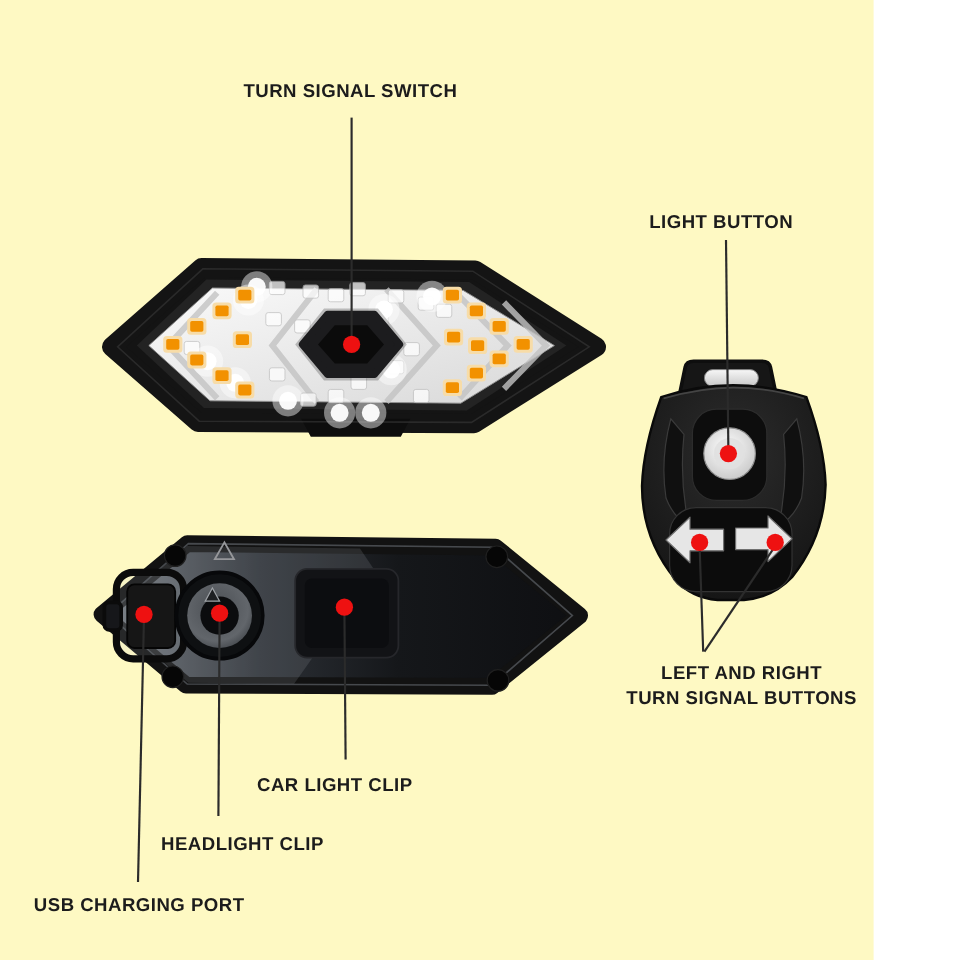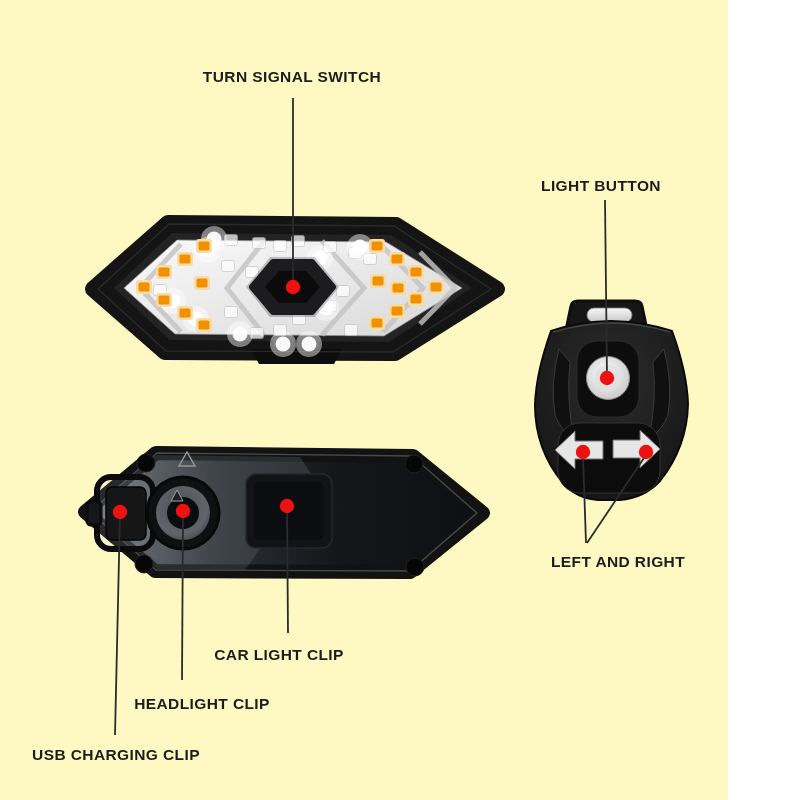--- a/index.html
+++ b/index.html
@@ -205,18 +205,19 @@
         <circle cx="120" cy="512" r="7.2" fill="var(--marker-red)"></circle>
         <circle cx="183" cy="511" r="7.2" fill="var(--marker-red)"></circle>
         <circle cx="287" cy="506" r="7.2" fill="var(--marker-red)"></circle>
       </g>
 </svg>
 
 <div class="label" style="left:292px; top:68px;">TURN SIGNAL SWITCH</div>
 <div class="label" style="left:601px; top:177px;">LIGHT BUTTON</div>
 <div class="label two-line" style="left:618px; top:551px;">
   <span>LEFT AND RIGHT</span>
+  <span>TURN SIGNAL BUTTONS</span>
 </div>
 <div class="label" style="left:279px; top:646px;">CAR LIGHT CLIP</div>
 <div class="label" style="left:202px; top:695px;">HEADLIGHT CLIP</div>
-<div class="label" style="left:116px; top:746px;">USB CHARGING CLIP</div>
+<div class="label" style="left:116px; top:746px;">USB CHARGING PORT</div>
 
 </div>
 
 </body></html>

